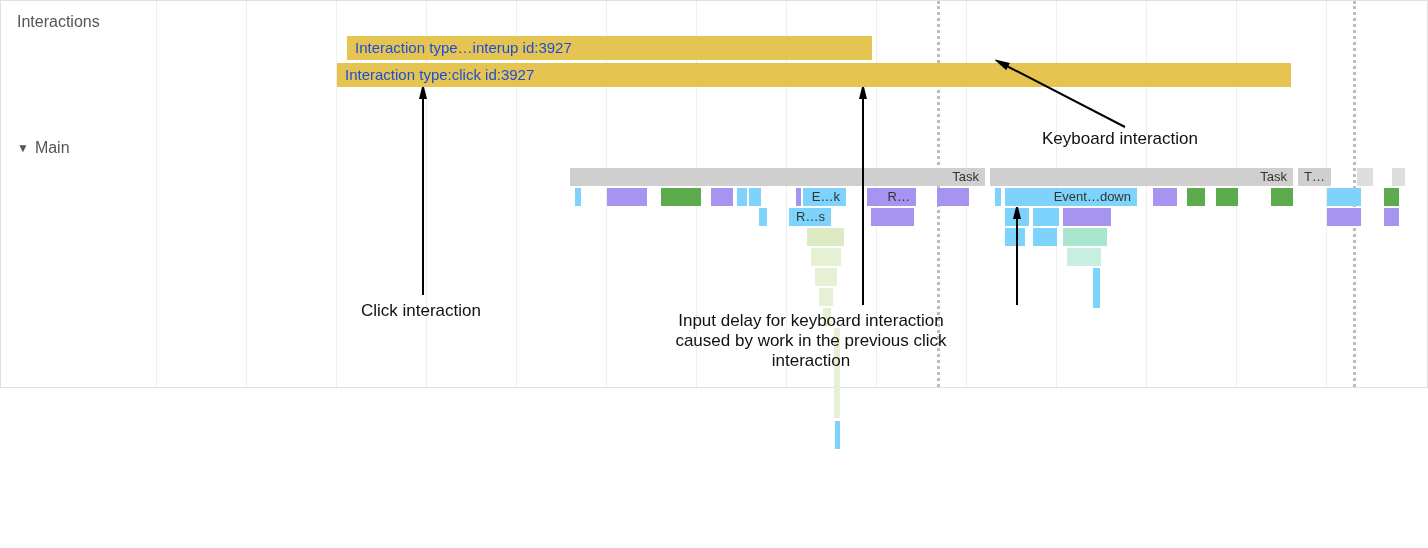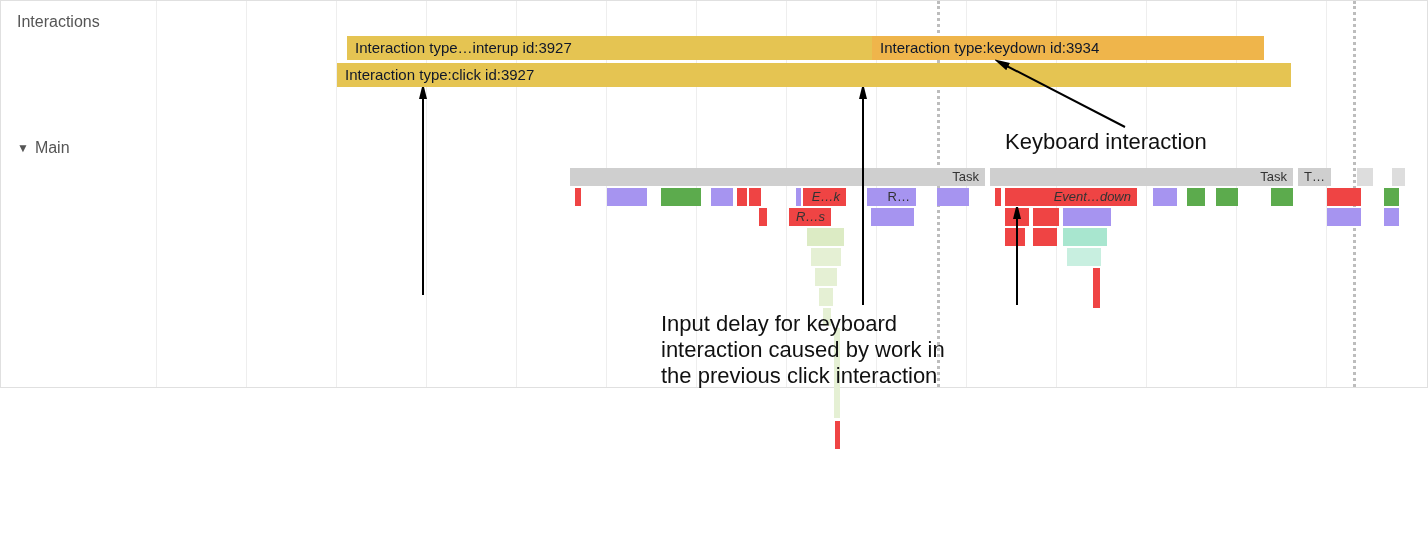--- a/index.html
+++ b/index.html
@@ -12,39 +12,39 @@
 
   
   .dotted { position: absolute; top: 0; bottom: 0; width: 0; border-left: 3px dotted #bdbdbd; }
 
   
   .track-label { position: absolute; left: 16px; font-size: 16px; color: #555; }
 
   .disclosure { display: inline-block; margin-right: 6px; font-size: 12px; color: #555; transform: translateY(-1px); }
 
   
-  .bar { position: absolute; height: 24px; line-height: 24px; font-size: 15px; padding: 0 8px; white-space: nowrap; overflow: hidden; text-overflow: ellipsis; color: #0f172a; }
+  .bar { position: absolute; height: 24px; line-height: 24px; font-size: 15px; padding: 0 8px; white-space: nowrap; overflow: hidden; text-overflow: ellipsis; color: #1d4ed8; }
   .bar.gold   { background: #e5c452; }
   .bar.amber  { background: #efb54b; }
 
   
   .blk { position: absolute; height: 18px; }
   .blk.lbl { line-height: 18px; font-size: 13px; padding: 0 6px; white-space: nowrap; overflow: hidden; text-overflow: ellipsis; color: #333; text-align: right; }
   .grey   { background: #cfcfcf; }
   .grey2  { background: #ddd; }
   .purple { background: #a694f0; }
   .green  { background: #5cab4d; }
-  .amberb { background: #ef4444; font-style: italic; }
+  .amberb { background: #7dd3fc; }
   .pale   { background: #dcebc4; }
   .pale2  { background: #e5f0d4; }
   .mint   { background: #a8e6cf; }
   .mint2  { background: #c8efe0; }
 
   
-  .anno { position: absolute; font-size: 22px; color: #111; }
+  .anno { position: absolute; font-size: 17px; color: #111; text-align: center; }
   .arrow { position: absolute; pointer-events: none; }
 </style>
 </head>
 <body>
 
 <div class="panel">
 
   <div class="grid">
     <div class="col" style="left:0px"></div>
     <div class="col" style="left:90px"></div>
@@ -61,21 +61,20 @@
     <div class="col" style="left:1080px"></div>
     <div class="col" style="left:1170px"></div>
   </div>
 
   <div class="dotted" style="left:936px"></div>
   <div class="dotted" style="left:1352px"></div>
 
   <div class="track-label" style="top:12px">Interactions</div>
 
   <div class="bar gold" style="left:346px; top:35px; width:525px">Interaction type…interup id:3927</div>
-  <div class="bar amber" style="left:871px; top:35px; width:392px">Interaction type:keydown id:3934</div>
 
   <div class="bar gold" style="left:336px; top:62px; width:954px">Interaction type:click id:3927</div>
 
   <div class="track-label" style="top:138px">
     <span class="disclosure">▼</span><span>Main</span>
   </div>
 
   <div class="blk grey lbl" style="left:569px; top:167px; width:415px">Task</div>
   <div class="blk grey lbl" style="left:989px; top:167px; width:303px">Task</div>
   <div class="blk grey lbl" style="left:1297px; top:167px; width:33px">T…</div>
@@ -119,20 +118,21 @@
   <div class="blk mint2" style="left:1066px; top:247px; width:34px"></div>
 
   <div class="blk pale2" style="left:814px; top:267px; width:22px"></div>
   <div class="blk pale2" style="left:818px; top:287px; width:14px"></div>
   <div class="blk pale2" style="left:822px; top:307px; width:8px"></div>
 
   <div class="blk pale2" style="left:833px; top:327px; width:6px; height:90px"></div>
   <div class="blk amberb" style="left:834px; top:420px; width:5px; height:28px"></div>
   <div class="blk amberb" style="left:1092px; top:267px; width:7px; height:40px"></div>
 
+  <div class="anno" style="left:330px; top:300px; width:180px">Click interaction</div>
   <div class="anno" style="left:1004px; top:128px; width:230px">Keyboard interaction</div>
   <div class="anno" style="left:660px; top:310px; width:300px">Input delay for keyboard interaction caused by work in the previous click interaction</div>
 
   <svg class="arrow" style="left:412px; top:86px; width:20px; height:210px">
     <defs>
         <marker id="ah1" markerWidth="8" markerHeight="8" refX="4" refY="2" orient="auto">
           <path d="M0,0 L8,2 L0,4 Z" fill="#000"></path>
         </marker>
       </defs>
     <line x1="10" y1="208" x2="10" y2="4" stroke="#000" stroke-width="2" marker-end="url(#ah1)"></line>

